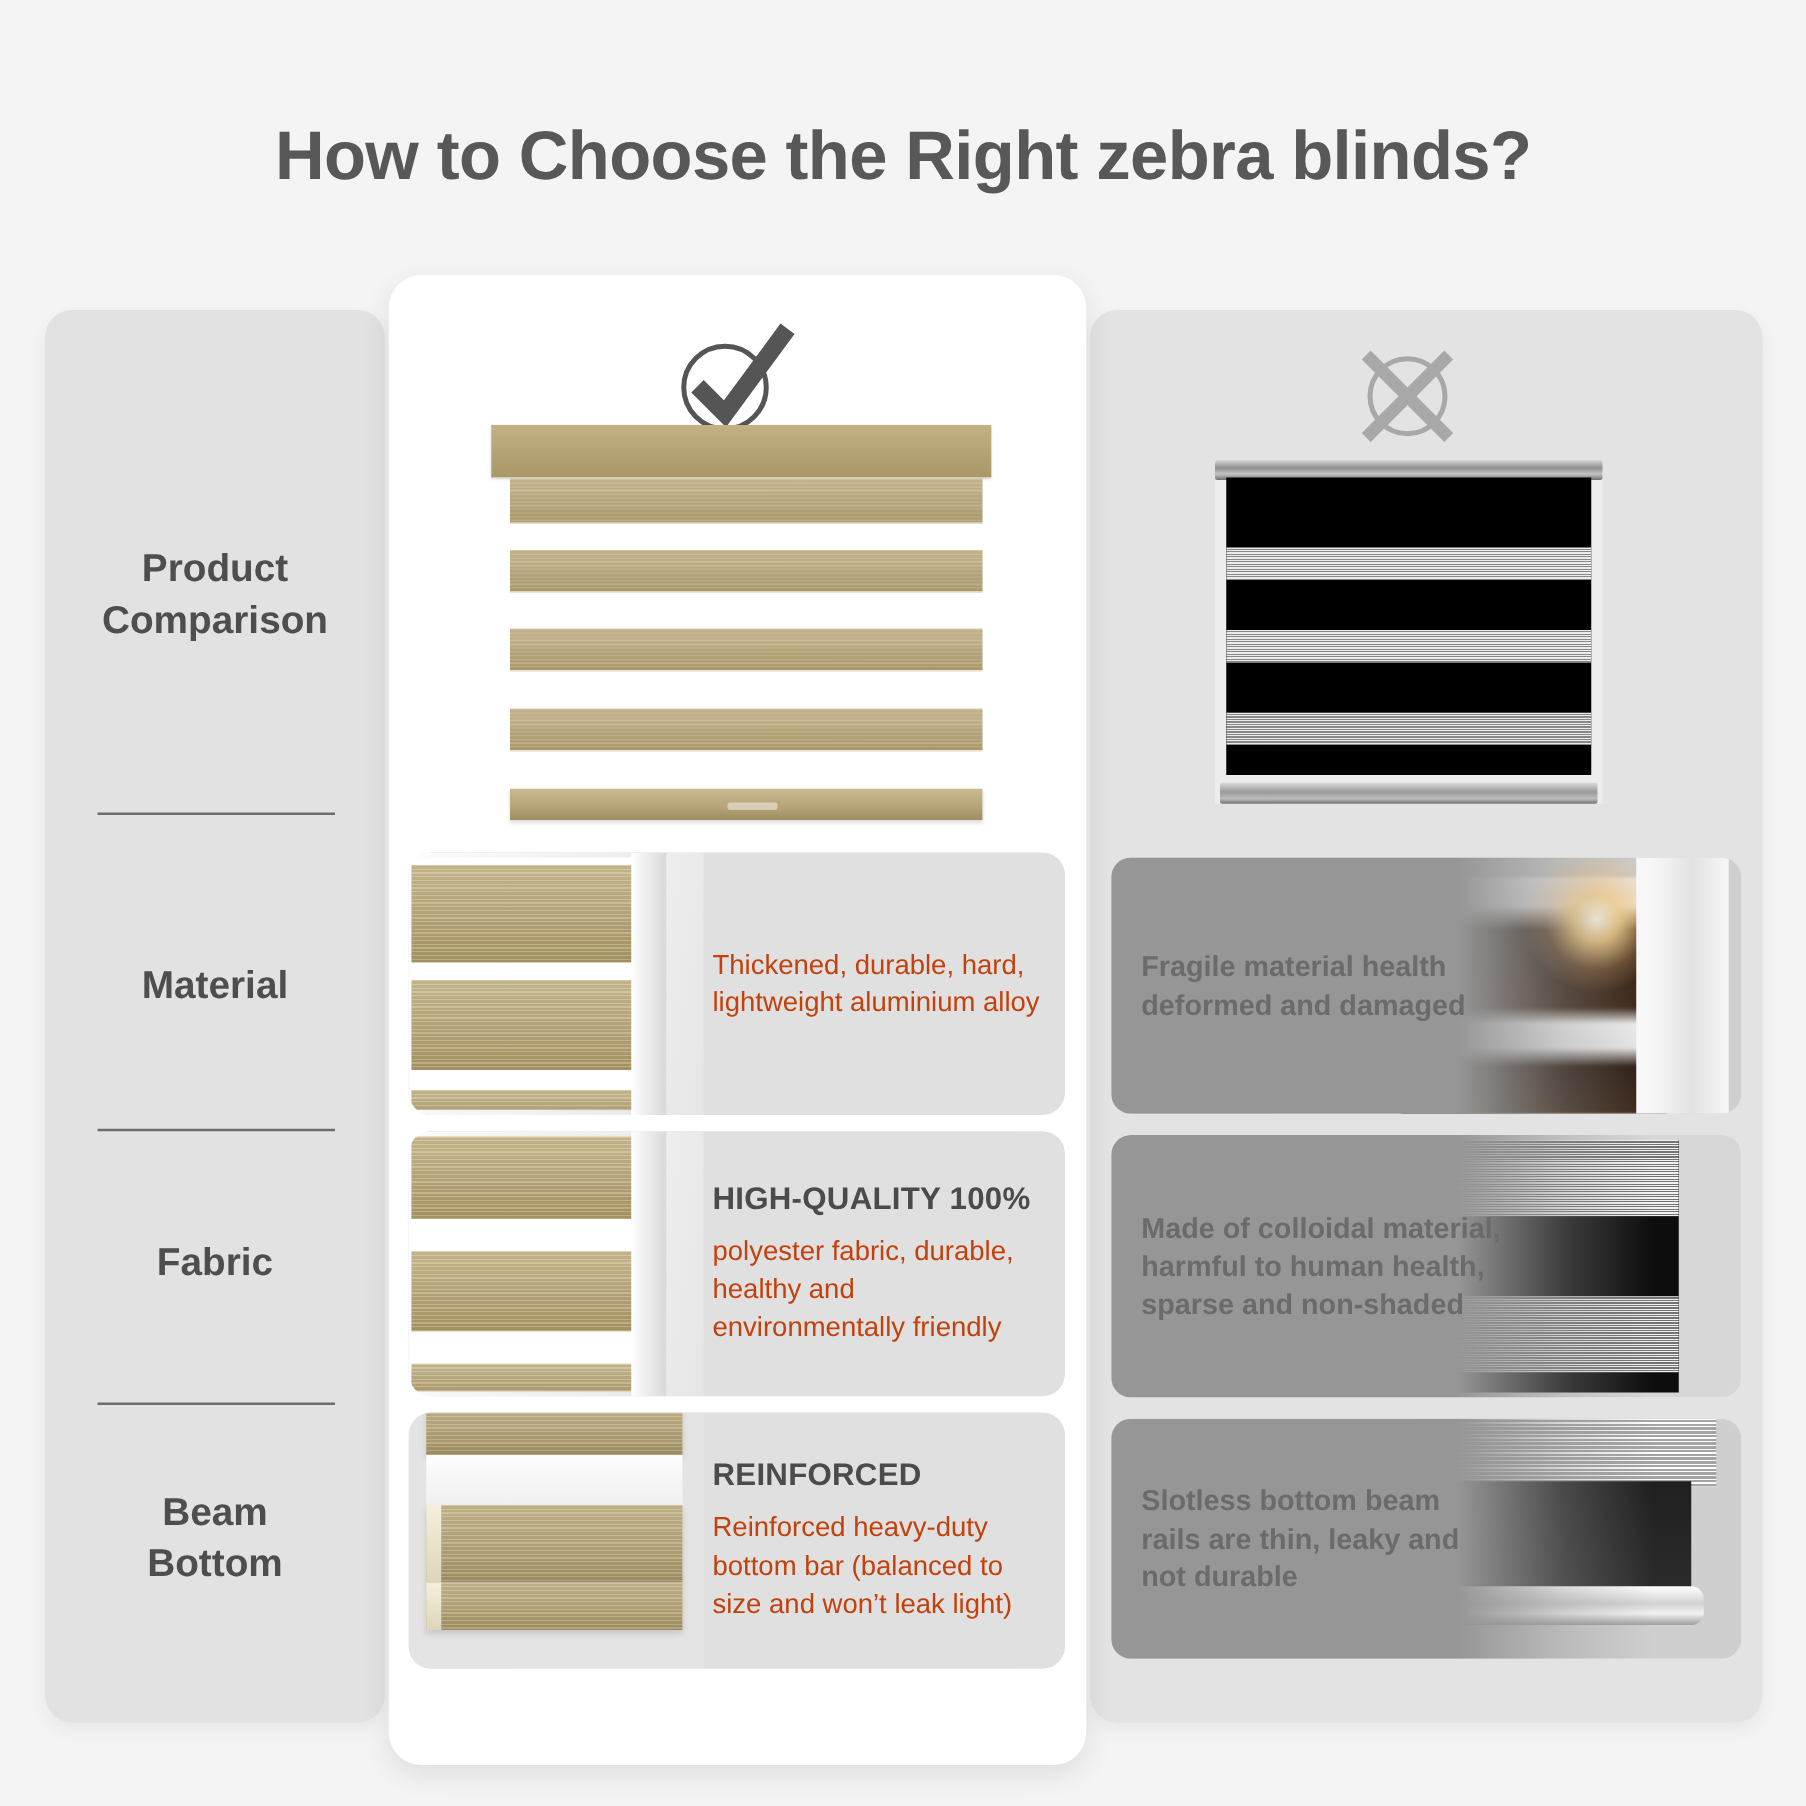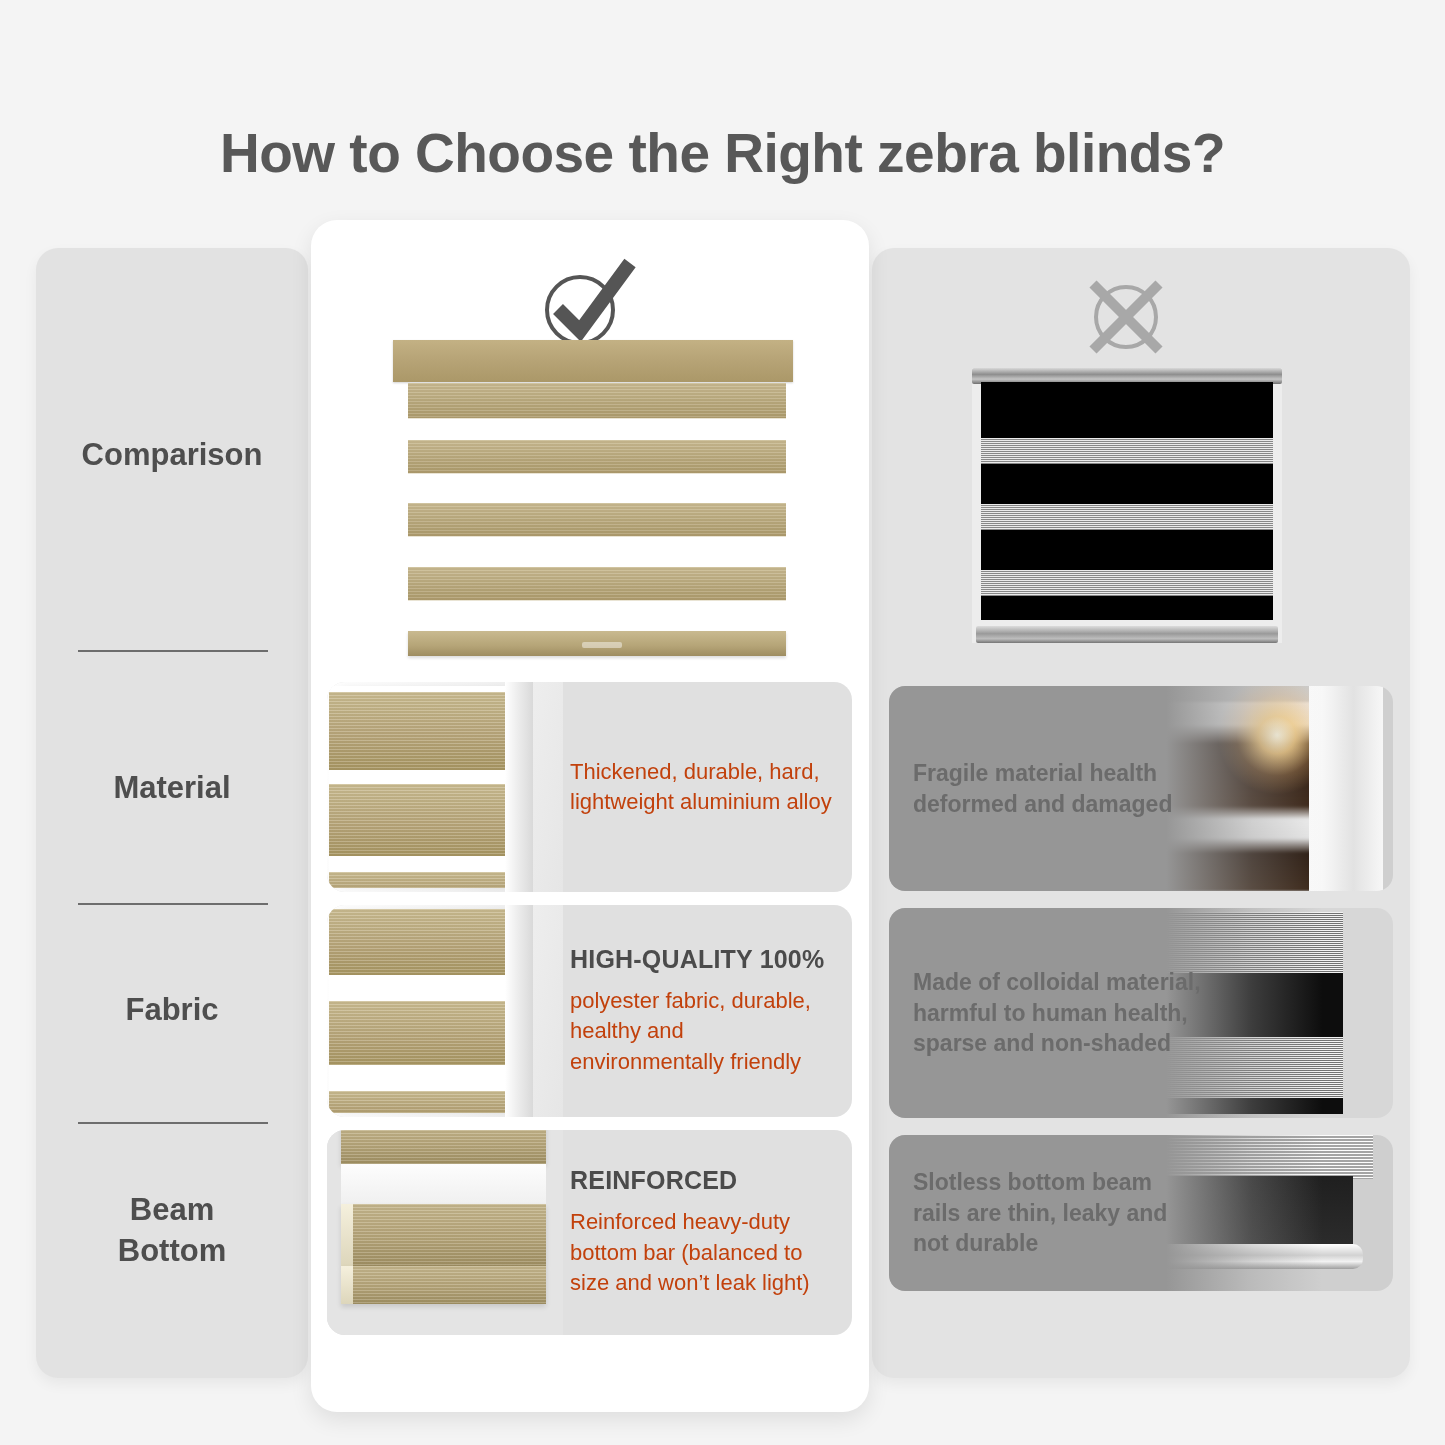--- a/index.html
+++ b/index.html
@@ -14,21 +14,20 @@
 
   
   .page-title {
     position: absolute;
     top: 92px; left: 0; width: 100%;
     text-align: center;
     font-size: 55px;
     font-weight: bold;
     color: #585858;
     letter-spacing: -0.5px;
-    margin-top: 29px;
   }
 
   
   .panel-left {
     position: absolute;
     left: 36px; top: 248px;
     width: 272px; height: 1130px;
     background: #e2e2e2;
     border-radius: 22px;
     box-shadow: 0 6px 14px rgba(0,0,0,0.055);
@@ -212,21 +211,21 @@
   
   .bad-card {
     position: absolute;
     left: 889px; width: 504px;
     border-radius: 16px;
     overflow: hidden;
     background: #e9e9e9;
   }
   .bad-card.b0 { top: 686px; height: 205px; }
   .bad-card.b1 { top: 908px; height: 210px; }
-  .bad-card.b2 { top: 1135px; height: 156px; }
+  .bad-card.b2 { top: 1135px; height: 192px; }
 
   .bad-img { position: absolute; inset: 0; }
   .bad-overlay {
     position: absolute; left: 0; top: 0; width: 100%; height: 100%;
     background: linear-gradient(90deg,
       rgba(150,150,150,1) 0%,
       rgba(150,150,150,1) 55%,
       rgba(150,150,150,0.35) 72%,
       rgba(150,150,150,0) 86%);
   }
@@ -287,20 +286,21 @@
 </head>
 <body>
 
 <div class="page-title">How to Choose the Right zebra blinds?</div>
 
 <div class="panel-left"></div>
 <div class="panel-right"></div>
 <div class="panel-center"></div>
 
 <div class="row-label l0">
+  <div>Product</div>
   <div>Comparison</div>
 </div>
 <div class="row-divider d0"></div>
 
 <div class="row-label l1">
   <div>Material</div>
 </div>
 <div class="row-divider d1"></div>
 
 <div class="row-label l2">

